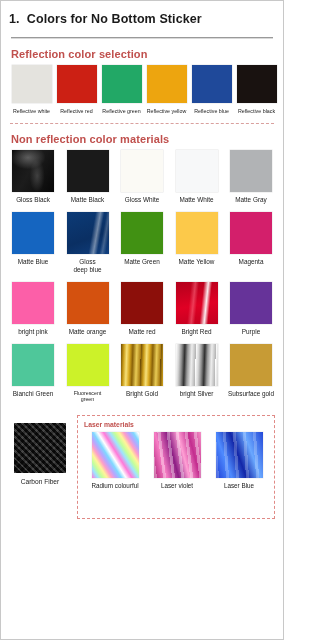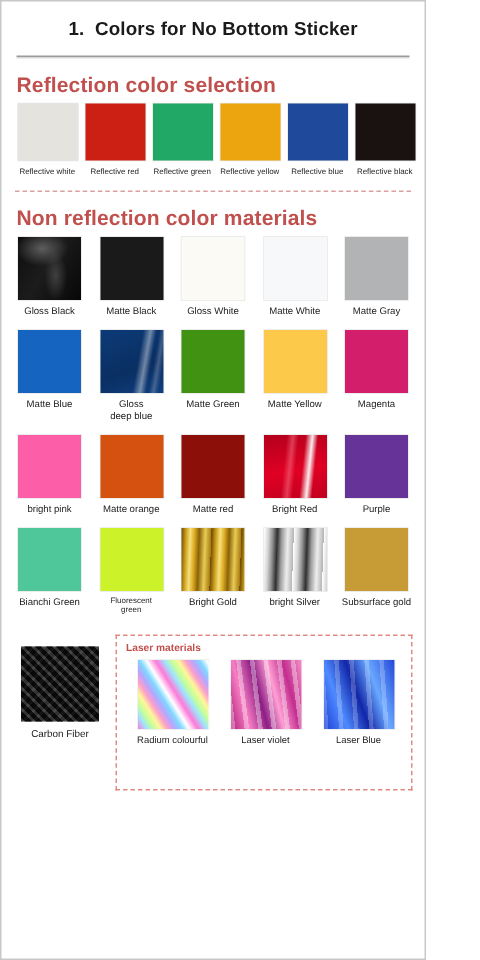--- a/index.html
+++ b/index.html
@@ -11,33 +11,33 @@
   }
   .page {
     width: 284px; height: 640px;
     border: 1px solid #c8c8c8;
     background: #fff;
     position: relative;
     padding: 0 8px;
   }
 
   
-  .title-wrap { padding: 11px 0 6px 0; text-align: center; }
+  .title-wrap { padding: 11px 0 6px 0; }
   .title {
     font-size: 12.5px; font-weight: bold; color: #1a1a1a;
     letter-spacing: .1px; white-space: pre;
   }
   .title-rule {
     height: 2px; margin: 5px 2px 0 2px;
     background: linear-gradient(to bottom, #9a9a9a 0 1px, #d9d9d9 1px 2px);
   }
 
   
   .sec-head {
-    color: #c0504d; font-size: 14px; font-weight: bold;
+    color: #c0504d; font-size: 11px; font-weight: bold;
     margin: 9px 0 5px 2px; letter-spacing: .1px;
   }
   .dash-rule {
     border-top: 1px dashed #d9a09e;
     margin: 8px 1px 0 1px; height: 0;
   }
 
   
   .row { display: flex; justify-content: space-between; align-items: flex-start; }
   .cell { display: flex; flex-direction: column; align-items: center; }

